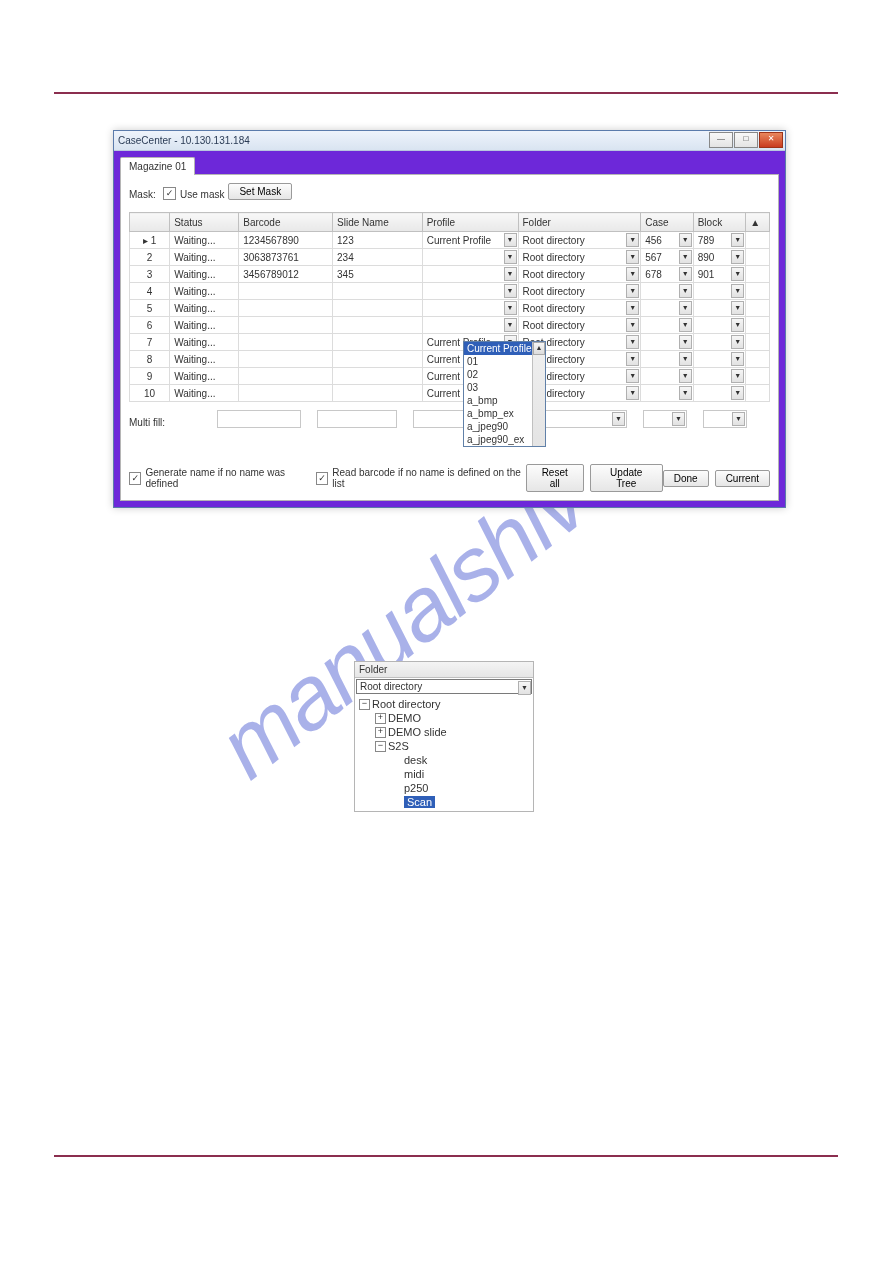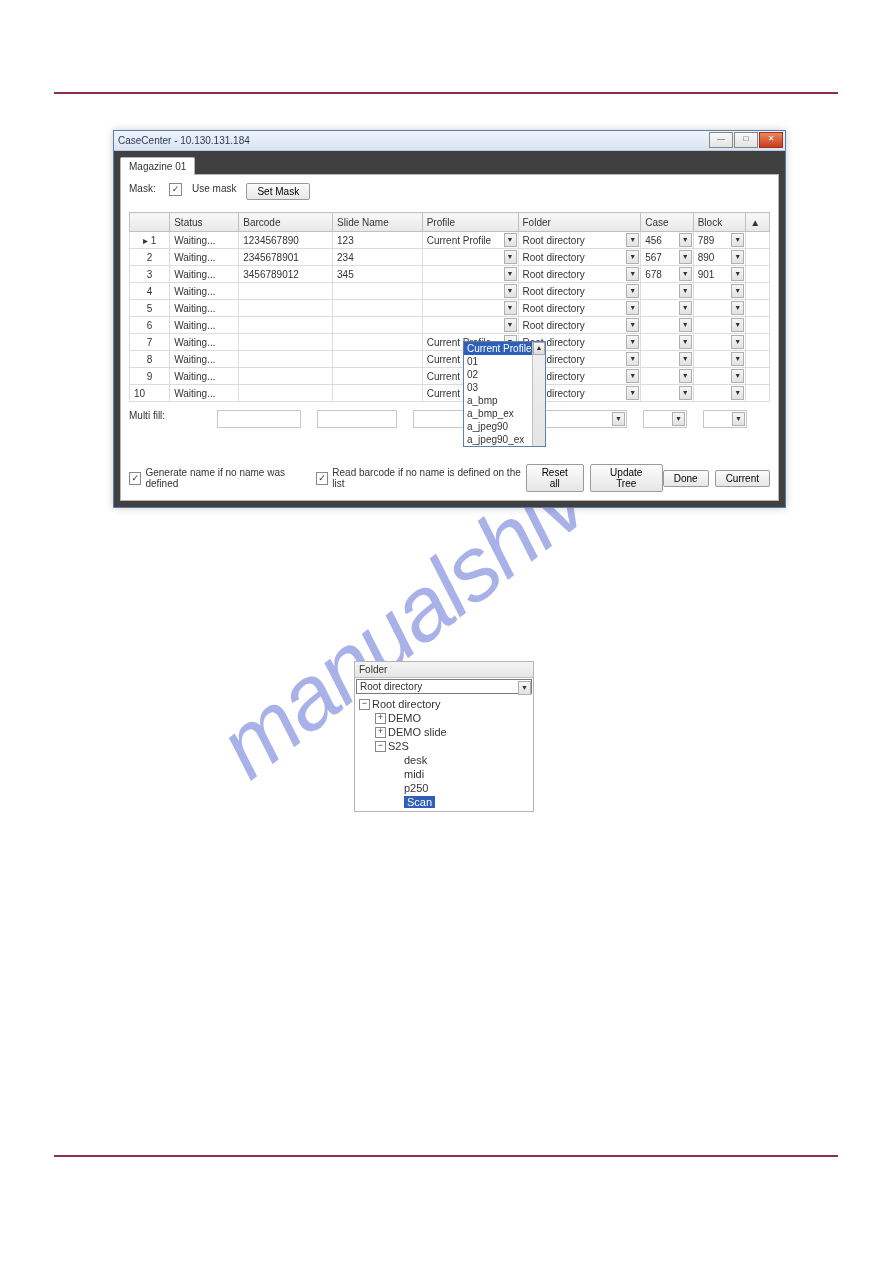--- a/index.html
+++ b/index.html
@@ -4,41 +4,41 @@
 <style>
 body{margin:0;background:#fff;font-family:Tahoma,Arial,sans-serif;font-size:10px;color:#333;width:893px;height:1263px;position:relative}
 .page-border{position:absolute;left:54px;top:92px;width:784px;height:2px;background:#8b2e4f}
 .page-border-bottom{position:absolute;left:54px;top:1155px;width:784px;height:2px;background:#8b2e4f}
 .window{position:absolute;left:113px;top:130px;width:671px;border:1px solid #5b7bab;background:#fff;box-shadow:0 0 8px rgba(0,0,0,.2)}
 .titlebar{height:19px;background:linear-gradient(#eef3fb,#d9e4f1);border-bottom:1px solid #b8c8de;display:flex;align-items:center;padding:0 4px;position:relative}
 .titlebar-text{font-size:10px;color:#2a3b55}
 .winbtns{position:absolute;right:2px;top:1px;display:flex;gap:1px}
 .winbtn{width:22px;height:14px;border:1px solid #888;background:linear-gradient(#f8f8f8,#e4e4e4);font-size:8px;text-align:center;line-height:12px}
 .winbtn.close{background:linear-gradient(#e9875d,#c93b1f);color:#fff;border-color:#9d3218}
-.body-inner{padding:6px;background:#404040}
+.body-inner{padding:6px;background:#6d28d9}
 .tab{display:inline-block;background:#fff;border:1px solid #b5b5b5;border-bottom:none;padding:3px 8px;font-size:10px;border-radius:2px 2px 0 0}
 .panel{background:#fff;border:1px solid #b5b5b5;padding:8px;margin-top:-1px}
 .slide-row{display:flex;align-items:center;gap:8px;margin-bottom:10px}
 .slide-row label{font-size:10px}
 .slide-input{width:28px;height:14px;border:1px solid #888;padding:1px 3px;font-size:10px}
-.mask-row{display:flex;align-items:flex-start;gap:10px;margin-bottom:4px}
+.mask-row{display:flex;align-items:flex-end;gap:4px;margin-bottom:4px}
 .chk{width:11px;height:11px;border:1px solid #888;background:#fff;display:inline-flex;align-items:center;justify-content:center;font-size:9px;line-height:9px}
 .btn{border:1px solid #9a9a9a;background:linear-gradient(#fcfcfc,#e6e6e6);padding:2px 10px;font-size:10px;border-radius:2px}
 .mask-cells{display:flex;flex:1;gap:0}
 .mask-cell{border:1px solid #c0c0c0;height:16px;font-size:10px;color:#888;padding:1px 4px}
 .grid{width:100%;border-collapse:collapse;margin-top:12px}
 .grid th{background:linear-gradient(#f8f8f8,#e8e8e8);border:1px solid #c0c0c0;font-weight:400;font-size:10px;text-align:left;padding:2px 4px;height:14px}
 .grid td{border:1px solid #dcdcdc;font-size:10px;padding:2px 4px;height:12px;background:#fff;position:relative}
 .dd-arrow{position:absolute;right:1px;top:1px;width:11px;height:12px;border:1px solid #b0b0b0;background:linear-gradient(#f6f6f6,#e2e2e2);font-size:7px;text-align:center;line-height:11px}
 .profile-dropdown{position:absolute;left:334px;top:129px;width:81px;border:1px solid #6080a8;background:#fff;z-index:10}
 .profile-dropdown .opt{font-size:10px;padding:1px 3px;white-space:nowrap;overflow:hidden}
 .profile-dropdown .opt.sel{background:#2f5fb8;color:#fff}
 .profile-dropdown .scrollbar{position:absolute;right:0;top:0;width:12px;height:100%;background:linear-gradient(#f0f0f0,#e4e4e4);border-left:1px solid #c0c0c0}
 .profile-dropdown .sb-btn{height:11px;border:1px solid #aaa;background:linear-gradient(#f6f6f6,#dcdcdc);font-size:7px;text-align:center;line-height:9px}
-.multi-row{display:flex;align-items:flex-start;margin-top:8px;gap:16px}
+.multi-row{display:flex;align-items:flex-end;margin-top:8px;gap:16px}
 .multi-row label{font-size:10px;width:72px}
 .multi-cell{border:1px solid #c8c8c8;height:16px;position:relative}
 .footer{margin-top:36px}
 .footer-checks{font-size:10px;margin-bottom:4px;display:flex;align-items:center;gap:4px}
 .footer-row{display:flex;align-items:center;justify-content:space-between}
 .footer-btns{display:flex;gap:6px}
 .watermark{position:absolute;left:160px;top:500px;font-size:90px;color:#6473d8;opacity:.55;transform:rotate(-38deg);font-family:Arial;letter-spacing:-2px;pointer-events:none;font-style:italic}
 .folder-box{position:absolute;left:354px;top:661px;width:178px;border:1px solid #b5b5b5;background:#fff}
 .folder-hdr{background:linear-gradient(#f4f4f4,#e6e6e6);border-bottom:1px solid #c0c0c0;padding:2px 4px;font-size:10px}
 .folder-sel{display:flex;align-items:center;border:1px solid #7a7a7a;margin:1px;padding:1px 3px;font-size:10px;position:relative}
@@ -102,21 +102,21 @@
                 <td>123</td>
                 <td>Current Profile<span class="dd-arrow">▼</span></td>
                 <td>Root directory<span class="dd-arrow">▼</span></td>
                 <td>456<span class="dd-arrow">▼</span></td>
                 <td>789<span class="dd-arrow">▼</span></td>
                 <td class="vscroll"></td>
               </tr>
               <tr>
                 <td style="text-align:center">2</td>
                 <td>Waiting...</td>
-                <td>2345678901</td>
+                <td>3063873761</td>
                 <td>234</td>
                 <td>
                   <span class="dd-arrow">▼</span>
                 </td>
                 <td>Root directory<span class="dd-arrow">▼</span></td>
                 <td>567<span class="dd-arrow">▼</span></td>
                 <td>890<span class="dd-arrow">▼</span></td>
                 <td class="vscroll"></td>
               </tr>
               <tr>
@@ -222,21 +222,21 @@
                 <td>Root directory<span class="dd-arrow">▼</span></td>
                 <td>
                   <span class="dd-arrow">▼</span>
                 </td>
                 <td>
                   <span class="dd-arrow">▼</span>
                 </td>
                 <td class="vscroll"></td>
               </tr>
               <tr>
-                <td style="text-align:left">10</td>
+                <td style="text-align:center">10</td>
                 <td>Waiting...</td>
                 <td></td>
                 <td></td>
                 <td>Current Profile<span class="dd-arrow">▼</span></td>
                 <td>Root directory<span class="dd-arrow">▼</span></td>
                 <td>
                   <span class="dd-arrow">▼</span>
                 </td>
                 <td>
                   <span class="dd-arrow">▼</span>

